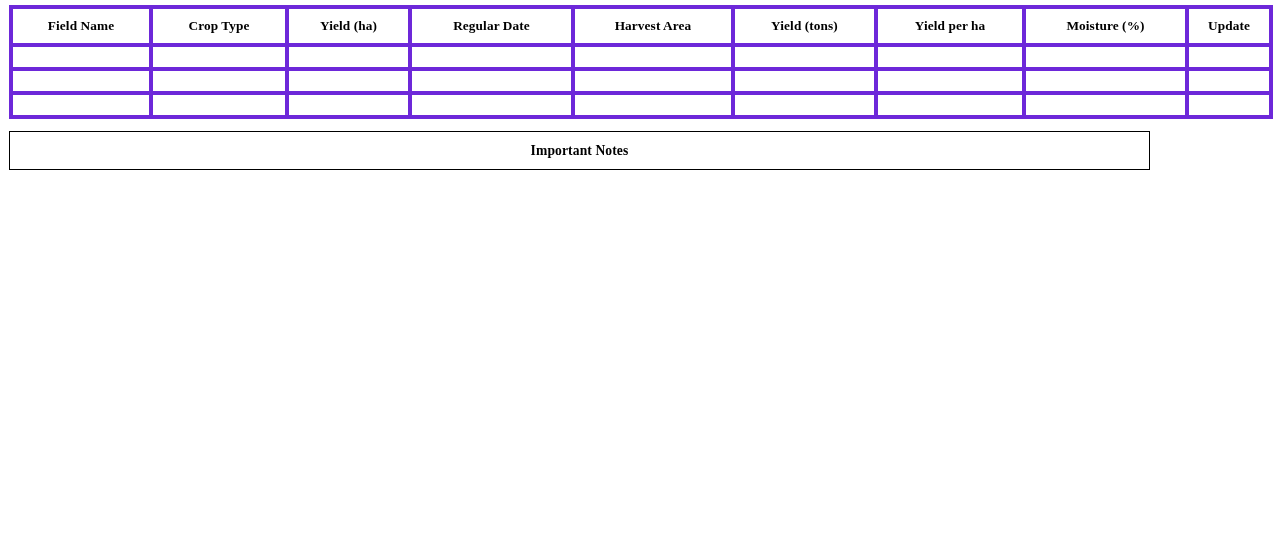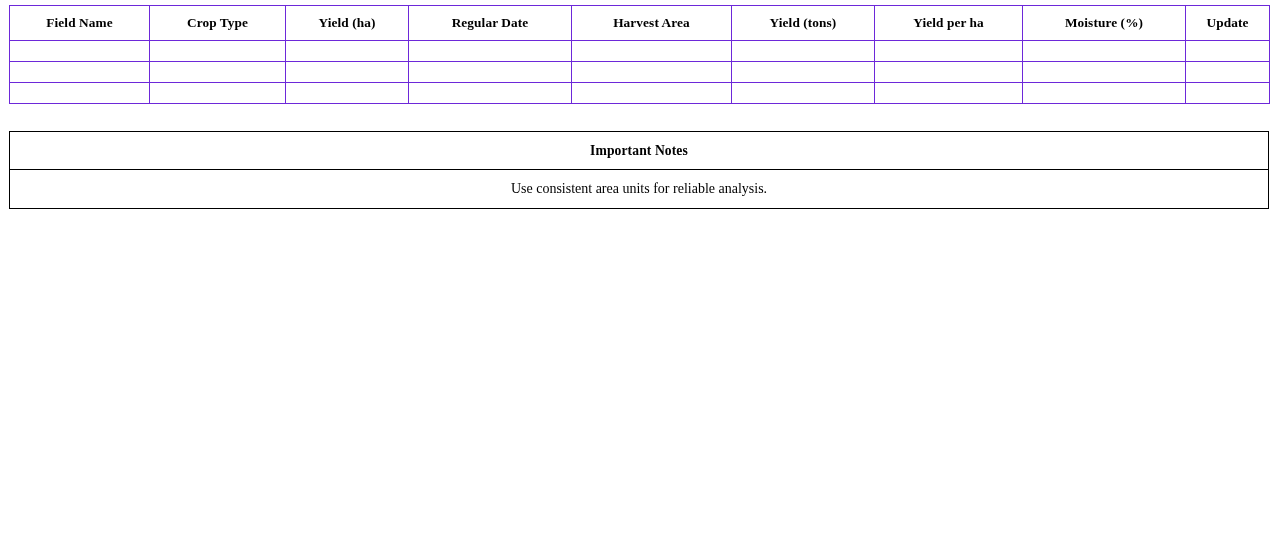--- a/index.html
+++ b/index.html
@@ -27,21 +27,21 @@
     position: absolute;
     left: 9px;
     top: 5px;
     width: 1260px;
     border-collapse: collapse;
     table-layout: fixed;
     background: #ffffff;
   }
   .record-table th,
   .record-table td {
-    border: 1px solid #6d28d9;
+    border: 4px solid #6d28d9;
     background: #ffffff;
     padding: 0;
     margin: 12px;
   }
   .record-table th {
     height: 34px;
     font-size: 13.3px;
     font-weight: bold;
     text-align: center;
     vertical-align: middle;
@@ -64,21 +64,21 @@
   col.c-yield    { width: 143px; }
   col.c-yieldha  { width: 148px; }
   col.c-moisture { width: 163px; }
   col.c-notes    { width: 84px; }
 
   
   .notes-table {
     position: absolute;
     left: 9px;
     top: 131px;
-    width: 1260px;
+    width: 1141px;
     border-collapse: collapse;
     table-layout: fixed;
     background: #ffffff;
   }
   .notes-table th,
   .notes-table td {
     border: 1px solid #000000;
     background: #ffffff;
     padding: 0;
     margin: 0;
@@ -164,19 +164,16 @@
     </tbody>
   </table>
 
   <table class="notes-table">
     <thead>
       <tr>
         <th class="notes-heading">Important Notes</th>
       </tr>
     </thead>
     <tbody>
-      <tr>
-        <td class="note-cell">Use consistent area units for reliable analysis.</td>
-      </tr>
     </tbody>
   </table>
 
 </div>
 
 </body></html>

